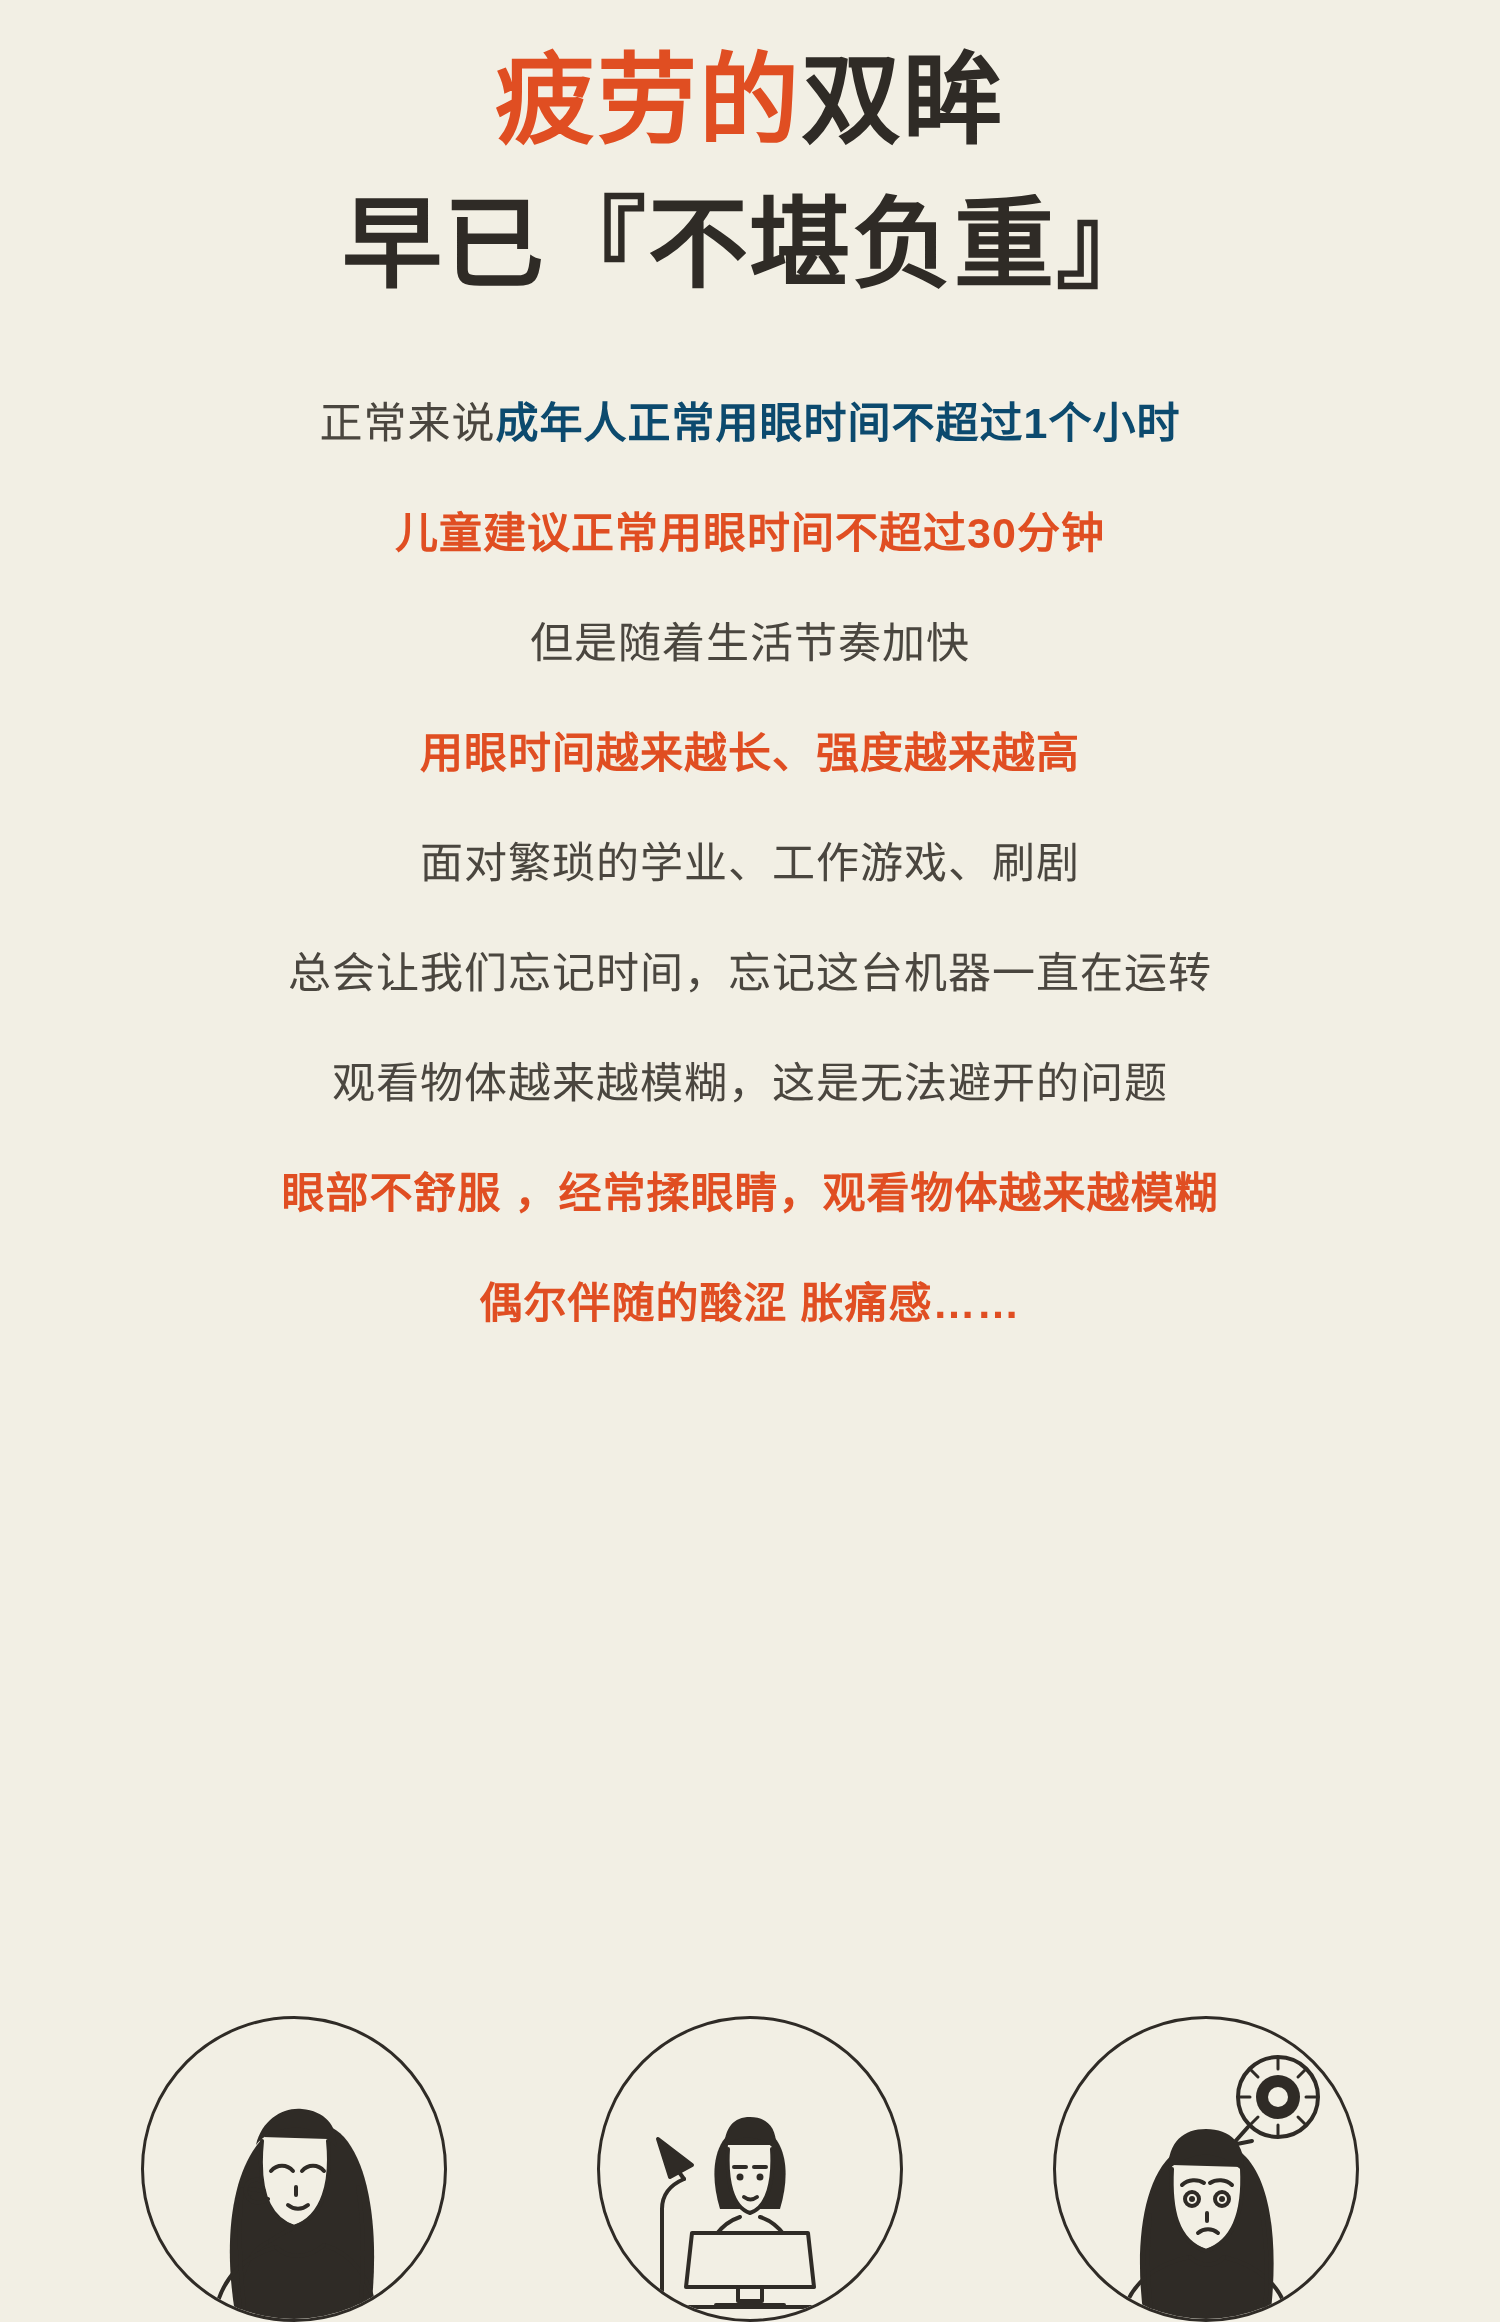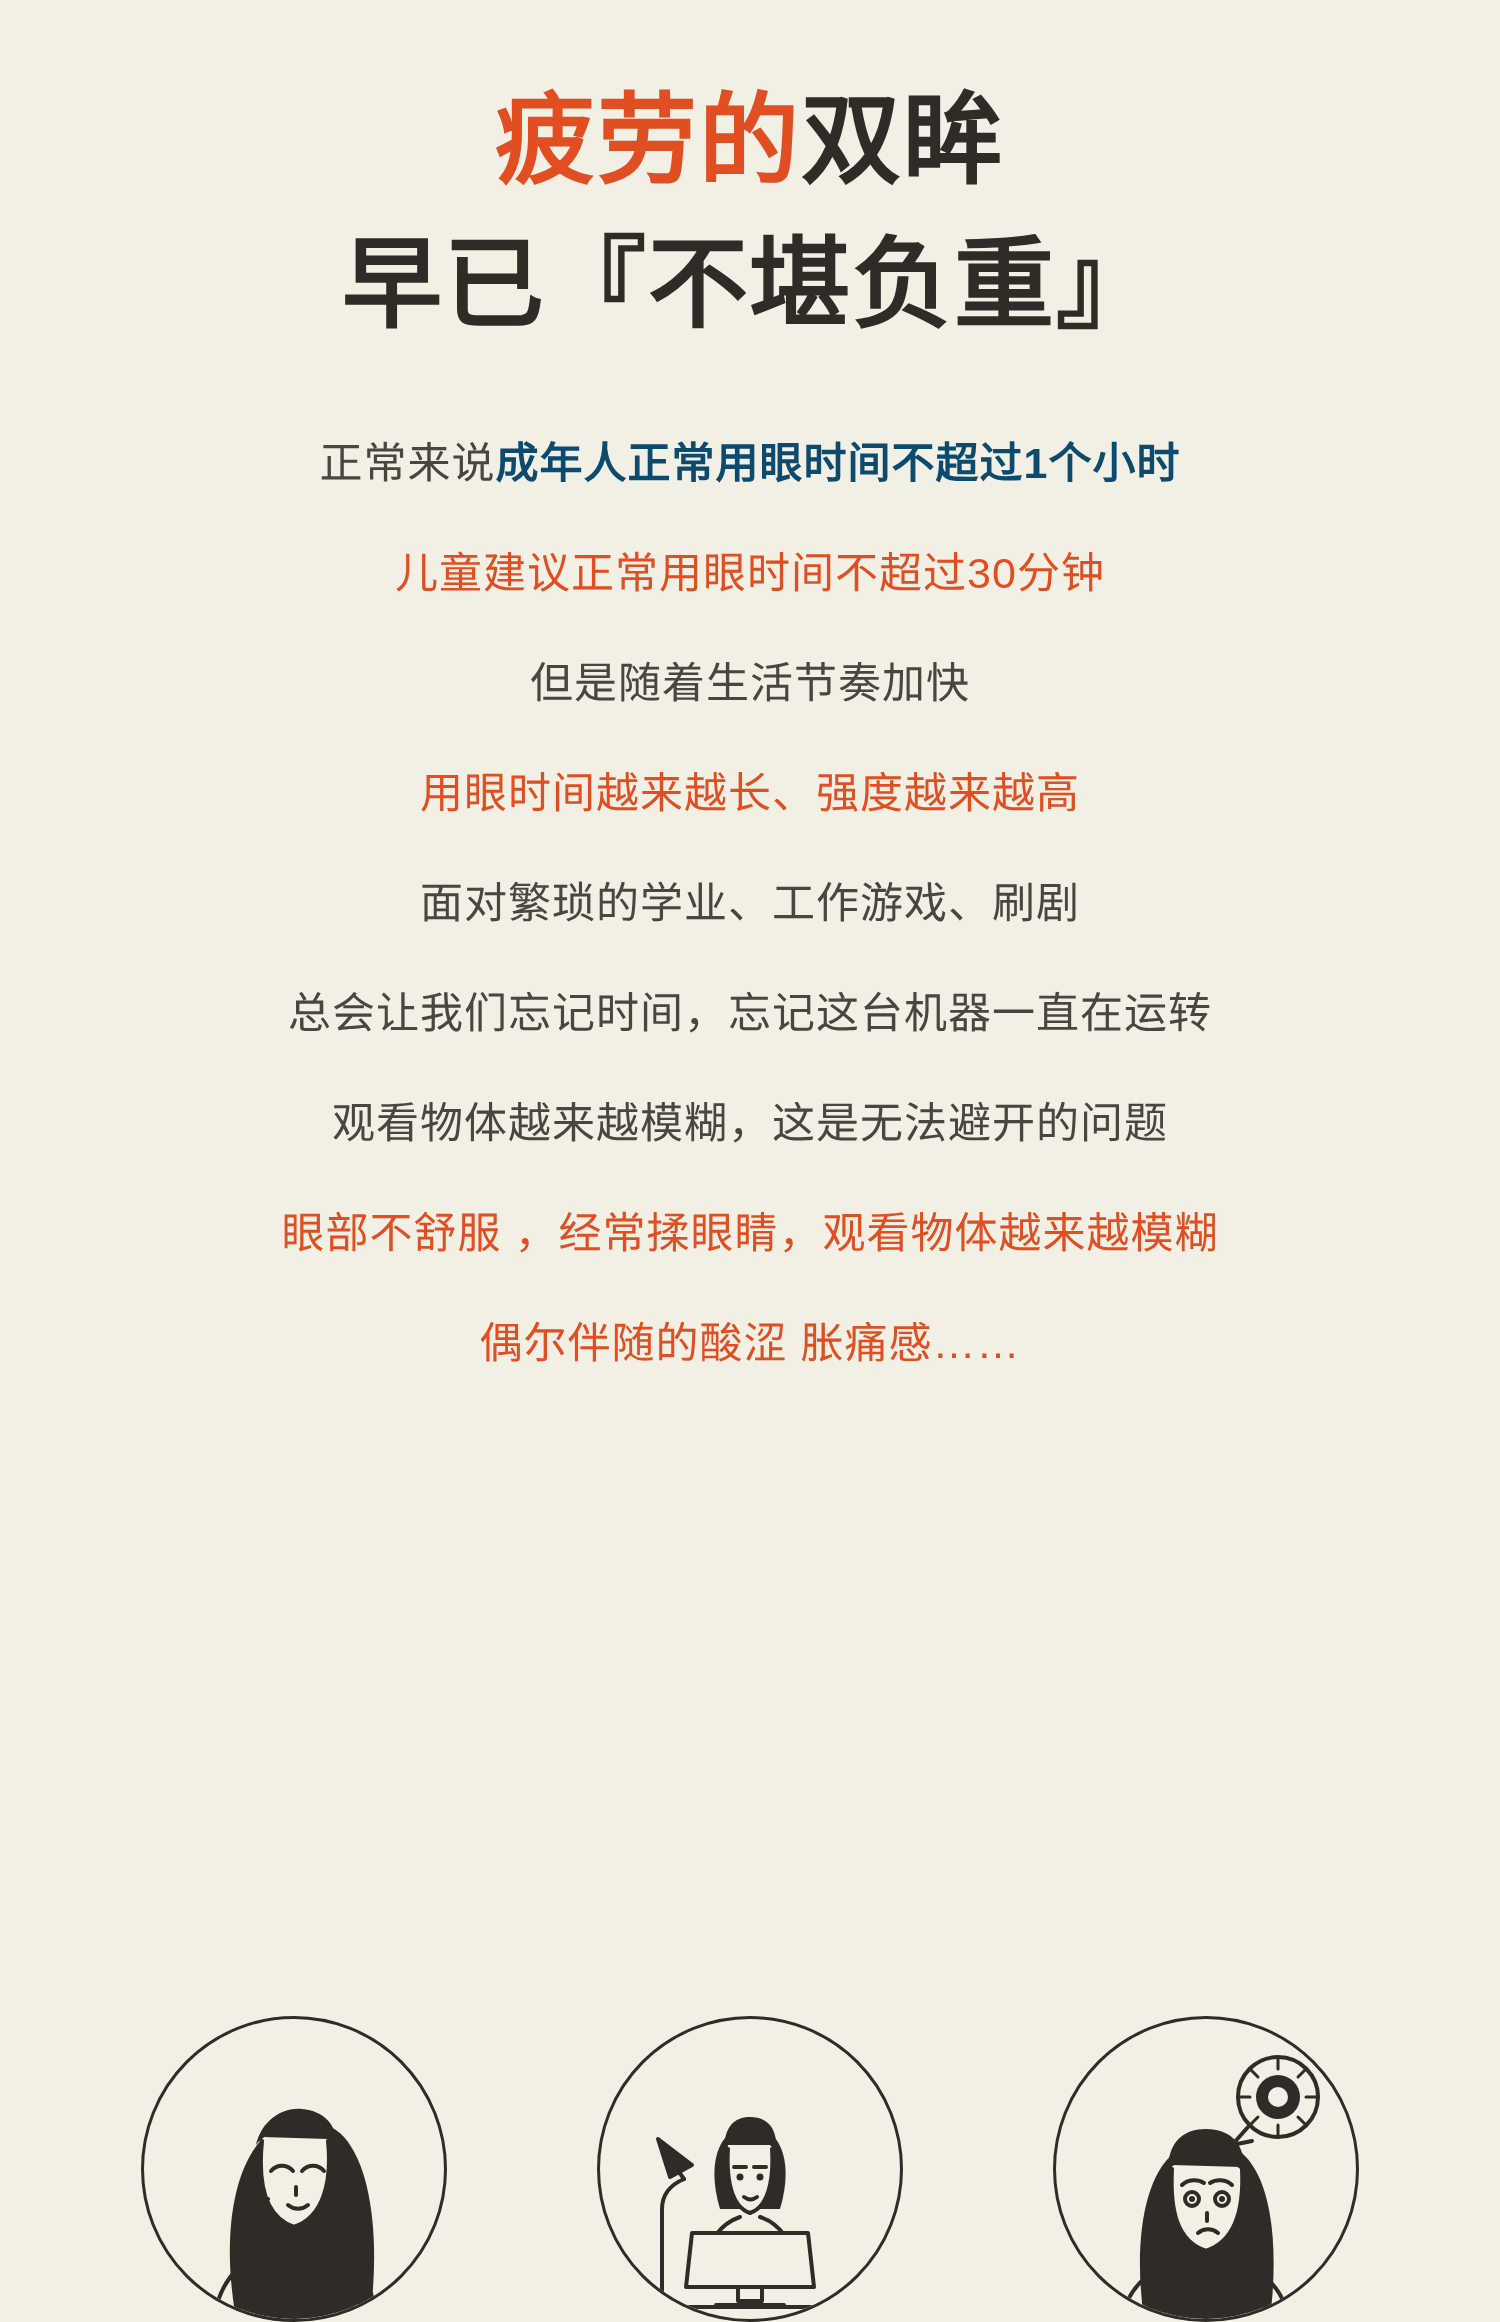--- a/index.html
+++ b/index.html
@@ -18,21 +18,21 @@
     width: 1500px;
     height: 2322px;
     background: #f2efe4;
     box-sizing: border-box;
     display: flex;
     flex-direction: column;
     align-items: center;
   }
   
   .headline {
-    margin-top: 76px;
+    margin-top: 36px;
     text-align: center;
     line-height: 1.28;
     letter-spacing: 2px;
   }
   .headline .line {
     font-size: 100px;
     font-weight: bold;
     color: #2f2b26;
     white-space: nowrap;
   }
@@ -58,21 +58,21 @@
   }
   .copy p:last-child {
     margin-bottom: 4px;
   }
   .copy p .hl {
     color: #0c4a6e;
     font-weight: bold;
   }
   .copy p.all-red {
     color: #e04e22;
-    font-weight: normal;
+    font-weight: bold;
   }
   .copy p.lead {
     color: #4a463f;
   }
   
   .illus-row {
     position: absolute;
     left: 0;
     bottom: 0;
     width: 100%;

